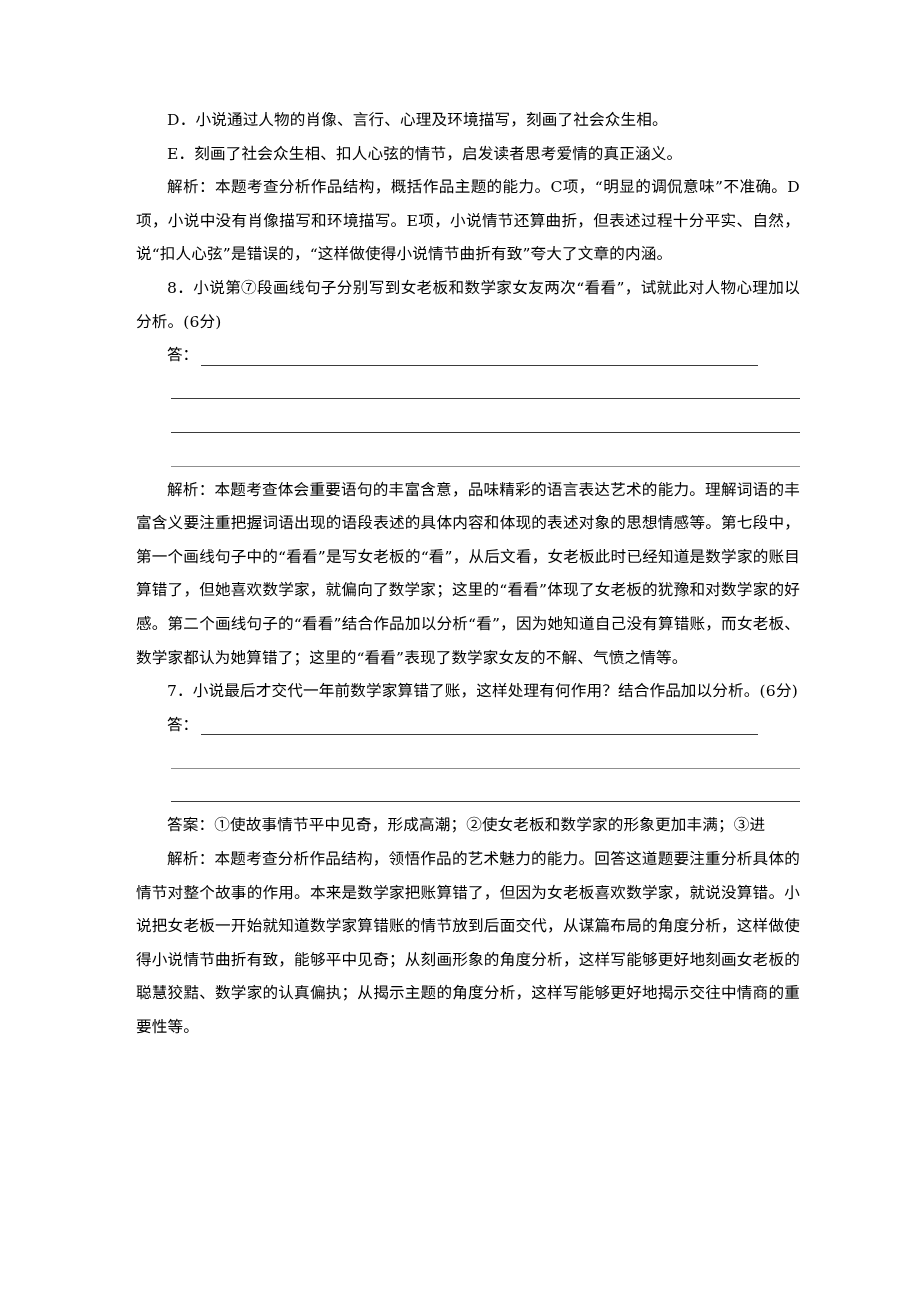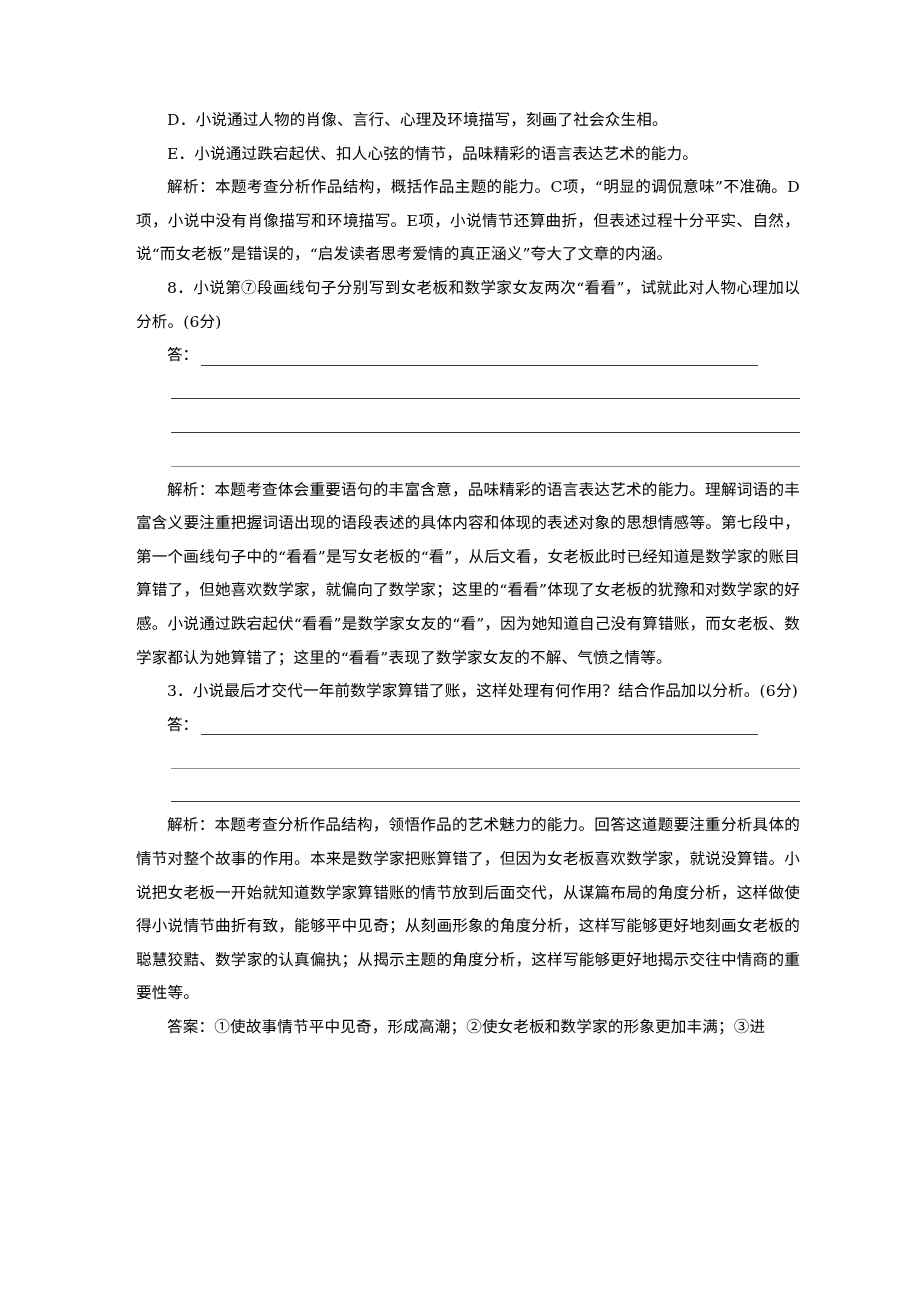--- a/index.html
+++ b/index.html
@@ -90,59 +90,59 @@
   }
 </style>
 </head>
 <body>
 
 <div class="page">
   <div class="content">
 
     <p class="para indent">D．小说通过人物的肖像、言行、心理及环境描写，刻画了社会众生相。</p>
 
-    <p class="para indent">E．小说通过跌宕起伏、扣人心弦的情节，品味精彩的语言表达艺术的能力。</p>
+    <p class="para indent">E．刻画了社会众生相、扣人心弦的情节，启发读者思考爱情的真正涵义。</p>
 
-    <p class="para indent">解析：本题考查分析作品结构，概括作品主题的能力。C项，“明显的调侃意味”不准确。D项，小说中没有肖像描写和环境描写。E项，小说情节还算曲折，但表述过程十分平实、自然，说“而女老板”是错误的，“启发读者思考爱情的真正涵义”夸大了文章的内涵。</p>
+    <p class="para indent">解析：本题考查分析作品结构，概括作品主题的能力。C项，“明显的调侃意味”不准确。D项，小说中没有肖像描写和环境描写。E项，小说情节还算曲折，但表述过程十分平实、自然，说“扣人心弦”是错误的，“这样做使得小说情节曲折有致”夸大了文章的内涵。</p>
 
 
     <p class="para indent">8．小说第⑦段画线句子分别写到女老板和数学家女友两次“看看”，试就此对人物心理加以分析。(6分)</p>
 
     <div class="answer-block">
       <div class="answer-first-row">
         <span class="answer-label">答：</span>
         <span class="rule-short"></span>
       </div>
       <div class="rule-row">
         <span class="rule-full"></span>
       </div>
       <div class="rule-row">
         <span class="rule-full"></span>
       </div>
       <div class="rule-row">
         <span class="rule-full faint"></span>
       </div>
     </div>
 
-    <p class="para indent">解析：本题考查体会重要语句的丰富含意，品味精彩的语言表达艺术的能力。理解词语的丰富含义要注重把握词语出现的语段表述的具体内容和体现的表述对象的思想情感等。第七段中，第一个画线句子中的“看看”是写女老板的“看”，从后文看，女老板此时已经知道是数学家的账目算错了，但她喜欢数学家，就偏向了数学家；这里的“看看”体现了女老板的犹豫和对数学家的好感。小说通过跌宕起伏“看看”是数学家女友的“看”，因为她知道自己没有算错账，而女老板、数学家都认为她算错了；这里的“看看”表现了数学家女友的不解、气愤之情等。</p>
+    <p class="para indent">解析：本题考查体会重要语句的丰富含意，品味精彩的语言表达艺术的能力。理解词语的丰富含义要注重把握词语出现的语段表述的具体内容和体现的表述对象的思想情感等。第七段中，第一个画线句子中的“看看”是写女老板的“看”，从后文看，女老板此时已经知道是数学家的账目算错了，但她喜欢数学家，就偏向了数学家；这里的“看看”体现了女老板的犹豫和对数学家的好感。第二个画线句子的“看看”结合作品加以分析“看”，因为她知道自己没有算错账，而女老板、数学家都认为她算错了；这里的“看看”表现了数学家女友的不解、气愤之情等。</p>
 
 
-    <p class="para indent">3．小说最后才交代一年前数学家算错了账，这样处理有何作用？结合作品加以分析。(6分)</p>
+    <p class="para indent">7．小说最后才交代一年前数学家算错了账，这样处理有何作用？结合作品加以分析。(6分)</p>
 
     <div class="answer-block">
       <div class="answer-first-row">
         <span class="answer-label">答：</span>
         <span class="rule-short"></span>
       </div>
       <div class="rule-row">
         <span class="rule-full faint"></span>
       </div>
       <div class="rule-row">
         <span class="rule-full"></span>
       </div>
     </div>
 
+    <p class="para indent">答案：①使故事情节平中见奇，形成高潮；②使女老板和数学家的形象更加丰满；③进</p>
+
     <p class="para indent">解析：本题考查分析作品结构，领悟作品的艺术魅力的能力。回答这道题要注重分析具体的情节对整个故事的作用。本来是数学家把账算错了，但因为女老板喜欢数学家，就说没算错。小说把女老板一开始就知道数学家算错账的情节放到后面交代，从谋篇布局的角度分析，这样做使得小说情节曲折有致，能够平中见奇；从刻画形象的角度分析，这样写能够更好地刻画女老板的聪慧狡黠、数学家的认真偏执；从揭示主题的角度分析，这样写能够更好地揭示交往中情商的重要性等。</p>
-
-    <p class="para indent">答案：①使故事情节平中见奇，形成高潮；②使女老板和数学家的形象更加丰满；③进</p>
 
   </div>
 </div>
 
 </body></html>

